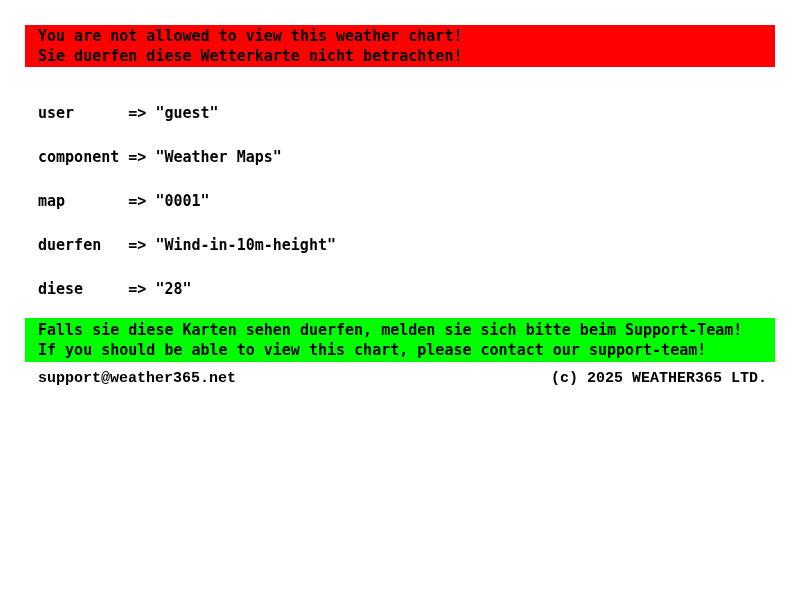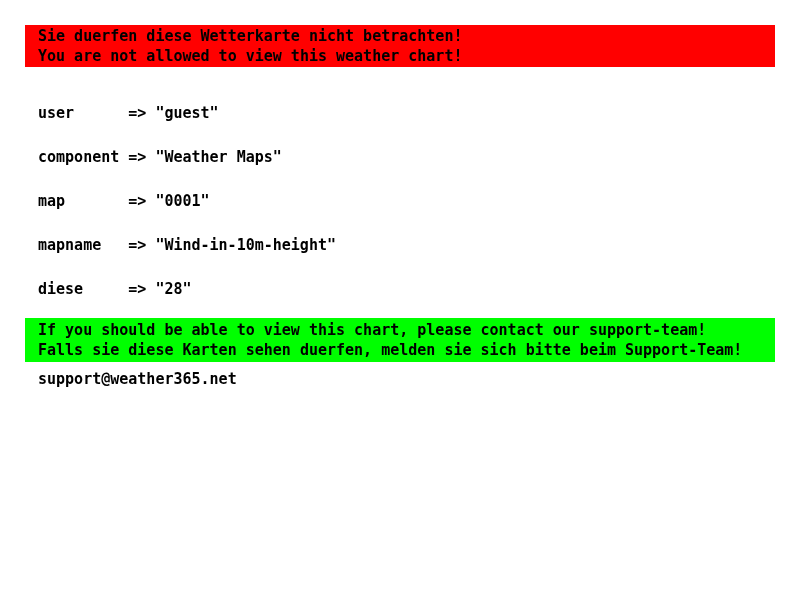--- a/index.html
+++ b/index.html
@@ -53,42 +53,44 @@
   }
   .info.banner {
     margin-top: 19px;
   }
   .footer {
     margin-top: 7px;
     padding: 0 8px 0 13px;
     display: flex;
     justify-content: space-between;
     white-space: pre;
+    font-family: Liberation Mono, monospace;
   }
 </style>
 </head>
 <body>
 
 <div class="content">
 
   <div class="banner error">
+    <div class="banner-line">You are not allowed to view this weather chart!</div>
     <div class="banner-line">Sie duerfen diese Wetterkarte nicht betrachten!</div>
-    <div class="banner-line">You are not allowed to view this weather chart!</div>
   </div>
 
   <div class="kv-block">
     <div class="kv-row"><span class="kv-key">user</span><span class="kv-arrow">=&gt;</span><span class="kv-value">"guest"</span></div>
     <div class="kv-row"><span class="kv-key">component</span><span class="kv-arrow">=&gt;</span><span class="kv-value">"Weather Maps"</span></div>
     <div class="kv-row"><span class="kv-key">map</span><span class="kv-arrow">=&gt;</span><span class="kv-value">"0001"</span></div>
-    <div class="kv-row"><span class="kv-key">mapname</span><span class="kv-arrow">=&gt;</span><span class="kv-value">"Wind-in-10m-height"</span></div>
+    <div class="kv-row"><span class="kv-key">duerfen</span><span class="kv-arrow">=&gt;</span><span class="kv-value">"Wind-in-10m-height"</span></div>
     <div class="kv-row"><span class="kv-key">diese</span><span class="kv-arrow">=&gt;</span><span class="kv-value">"28"</span></div>
   </div>
 
   <div class="banner info">
+    <div class="banner-line">Falls sie diese Karten sehen duerfen, melden sie sich bitte beim Support-Team!</div>
     <div class="banner-line">If you should be able to view this chart, please contact our support-team!</div>
-    <div class="banner-line">Falls sie diese Karten sehen duerfen, melden sie sich bitte beim Support-Team!</div>
   </div>
 
   <div class="footer">
     <span>support@weather365.net</span>
+    <span>(c) 2025 WEATHER365 LTD.</span>
   </div>
 
 </div>
 
 </body></html>

